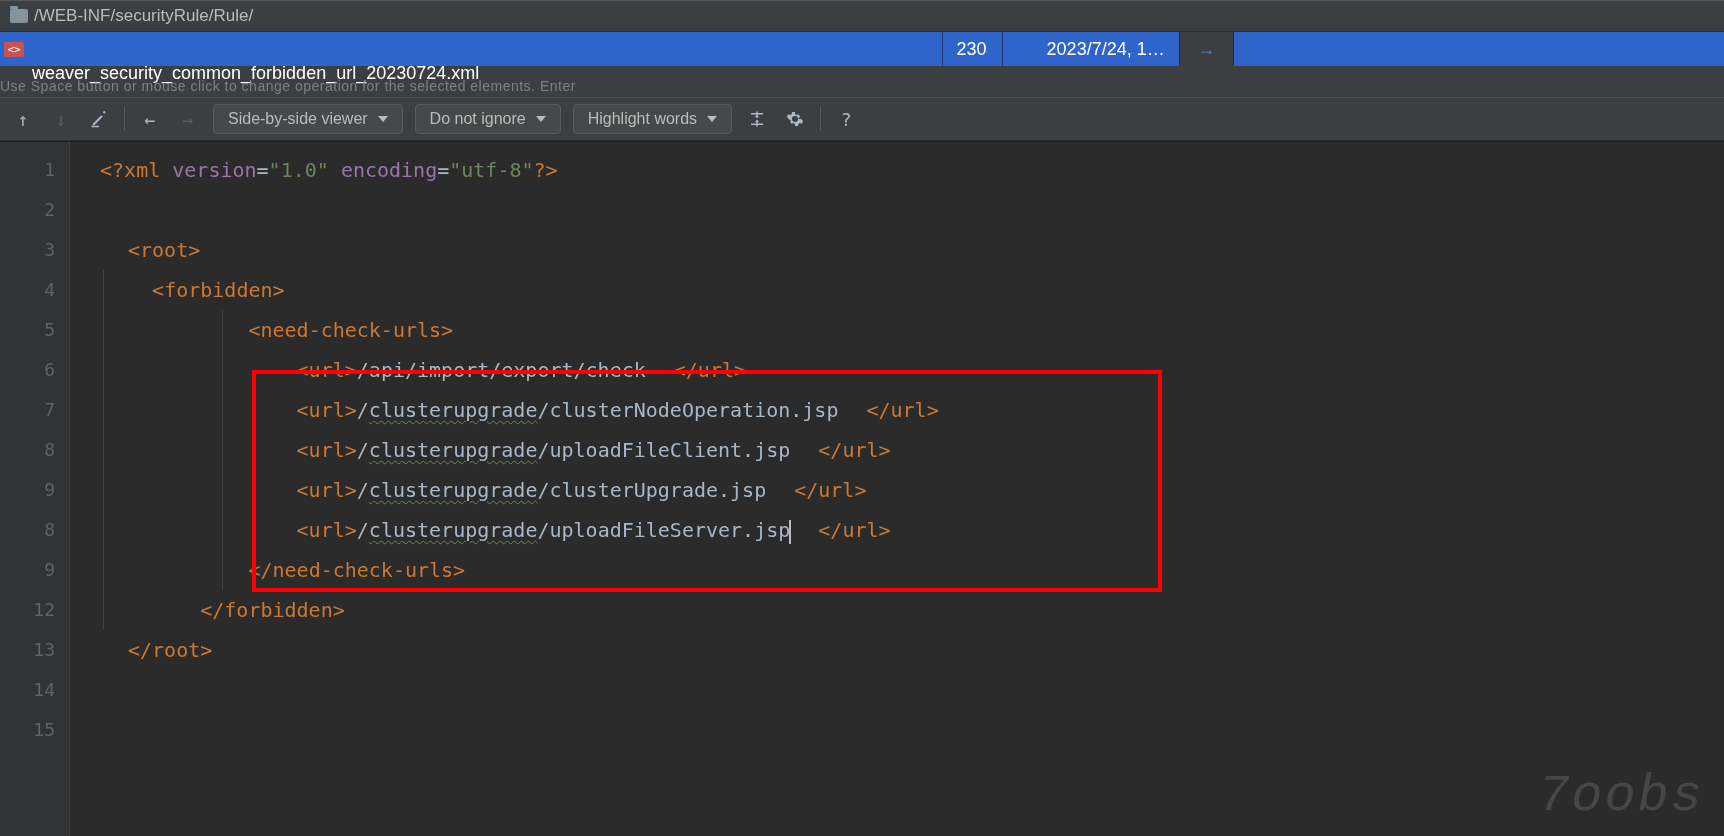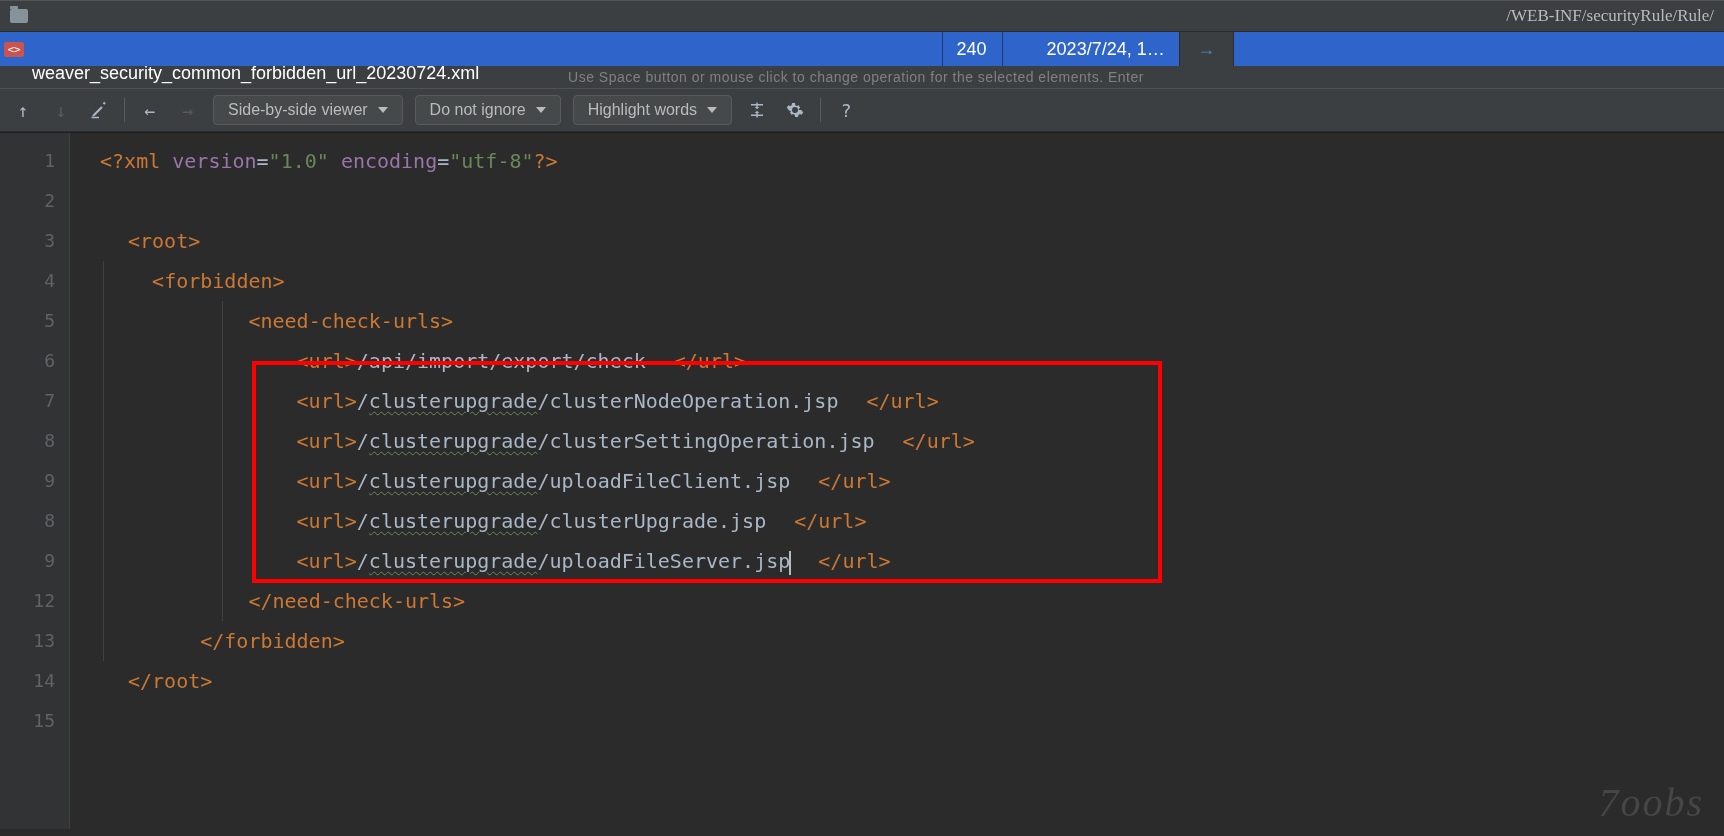--- a/index.html
+++ b/index.html
@@ -12,27 +12,26 @@
   height: 836px;
   overflow: hidden;
   position: relative;
 }
 .top-area { border-bottom: 1px solid #1e1e1e; }
 .breadcrumb-bar {
   background: #3c3f41;
   padding: 5px 10px;
   display: flex;
   align-items: center;
-  gap: 16px;
+  gap: 6px;
   border-top: 1px solid #555;
   border-bottom: 1px solid #2b2b2b;
-  font-family: Liberation Serif, serif;
+  font-family: Liberation Sans, sans-serif;
   font-size: 17px;
   color: #bbb;
-  justify-content: space-between;
 }
 .breadcrumb-bar .folder-icon {
   width: 18px; height: 14px; background: #87939a; border-radius: 2px;
   position: relative;
 }
 .breadcrumb-bar .folder-icon::before {
   content: ""; position: absolute; top: -3px; left: 0; width: 8px; height: 3px;
   background: #87939a; border-radius: 1px 1px 0 0;
 }
 .file-row {
@@ -63,25 +62,25 @@
   align-items: center;
 }
 .file-row .col.date { min-width: 150px; padding-left: 44px; }
 .file-row .col.arrow {
   background: #3c3f41; color: #4a88c7; min-width: 54px;
   display: flex; justify-content: center; border-left: 1px solid #2b2b2b;
 }
 .file-row .col.empty { background: #2f65ca; min-width: 200px; border-left: 1px solid #2b2b2b; flex: 1; }
 .hint-bar {
   background: #3c3f41;
-  text-align: center;
+  text-align: left;
   font-family: -apple-system, "Segoe UI", sans-serif;
   font-size: 14px;
   color: #808080;
-  padding: 3px 12px 3px 0;
+  padding: 12px 12px 3px 0;
   letter-spacing: 0.5px;
 }
 .toolbar {
   background: #3c3f41;
   display: flex;
   align-items: center;
   gap: 12px;
   padding: 6px 10px;
   border-top: 1px solid #515151;
   border-bottom: 1px solid #2b2b2b;
@@ -159,22 +158,22 @@
   width: 2px;
   height: 24px;
   background: #bbbbbb;
   vertical-align: middle;
   margin: 0 -1px;
 }
 .watermark {
   position: absolute;
   right: 20px;
   bottom: 10px;
-  font-family: Liberation Serif, serif;
-  font-size: 40px;
+  font-family: Liberation Mono, monospace;
+  font-size: 52px;
   font-style: italic;
   color: rgba(150,150,150,0.25);
   letter-spacing: 2px;
   pointer-events: none;
 }
 </style>
 </head>
 <body>
 
 <div class="top-area">
@@ -183,21 +182,21 @@
     <span class="folder-icon"></span>
     <span>/WEB-INF/securityRule/Rule/</span>
   </div>
 
   <div class="file-row">
     <span class="file-icon">
         <span>&lt;&gt;</span>
       </span>
     <span class="fname">weaver_security_common_forbidden_url_20230724.xml</span>
     <span class="spacer"></span>
-    <span class="col">240</span>
+    <span class="col">230</span>
     <span class="col date">2023/7/24, 1…</span>
     <span class="col arrow">→</span>
     <span class="col empty"></span>
   </div>
 
   <div class="hint-bar">Use Space button or mouse click to change operation for the selected elements. Enter</div>
 
   <div class="toolbar">
     <span class="ico">↑</span>
     <span class="ico dim">↓</span>
@@ -268,21 +267,20 @@
     <div class="code-line"><span class="t-tag">&lt;root&gt;</span></div>
 
     <div class="code-line"><span class="indent-guide" style="left:3px"></span>  <span class="t-tag">&lt;forbidden&gt;</span></div>
 
     <div class="code-line"><span class="indent-guide" style="left:3px"></span><span class="indent-guide" style="left:122px"></span>          <span class="t-tag">&lt;need-check-urls&gt;</span></div>
 
     <div class="code-line"><span class="indent-guide" style="left:3px"></span><span class="indent-guide" style="left:122px"></span>              <span class="t-tag">&lt;url&gt;</span><span class="t-text">/api/import/export/check</span><span class="t-tag">&lt;/url&gt;</span></div>
 
     <div class="code-line"><span class="indent-guide" style="left:3px"></span><span class="indent-guide" style="left:122px"></span>              <span class="t-tag">&lt;url&gt;</span><span class="t-text"><span>/</span><span class="underline-wavy">clusterupgrade</span><span>/clusterNodeOperation.jsp</span></span><span class="t-tag">&lt;/url&gt;</span></div>
 
-    <div class="code-line"><span class="indent-guide" style="left:3px"></span><span class="indent-guide" style="left:122px"></span>              <span class="t-tag">&lt;url&gt;</span><span class="t-text"><span>/</span><span class="underline-wavy">clusterupgrade</span><span>/clusterSettingOperation.jsp</span></span><span class="t-tag">&lt;/url&gt;</span></div>
 
     <div class="code-line"><span class="indent-guide" style="left:3px"></span><span class="indent-guide" style="left:122px"></span>              <span class="t-tag">&lt;url&gt;</span><span class="t-text"><span>/</span><span class="underline-wavy">clusterupgrade</span><span>/uploadFileClient.jsp</span></span><span class="t-tag">&lt;/url&gt;</span></div>
 
     <div class="code-line"><span class="indent-guide" style="left:3px"></span><span class="indent-guide" style="left:122px"></span>              <span class="t-tag">&lt;url&gt;</span><span class="t-text"><span>/</span><span class="underline-wavy">clusterupgrade</span><span>/clusterUpgrade.jsp</span></span><span class="t-tag">&lt;/url&gt;</span></div>
 
     <div class="code-line"><span class="indent-guide" style="left:3px"></span><span class="indent-guide" style="left:122px"></span>              <span class="t-tag">&lt;url&gt;</span><span class="t-text"><span>/</span><span class="underline-wavy">clusterupgrade</span><span>/uploadFileServer.jsp</span></span><span class="cursor-caret"></span><span class="t-tag">&lt;/url&gt;</span></div>
 
     <div class="code-line"><span class="indent-guide" style="left:3px"></span><span class="indent-guide" style="left:122px"></span>          <span class="t-tag">&lt;/need-check-urls&gt;</span></div>
 
     <div class="code-line"><span class="indent-guide" style="left:3px"></span>      <span class="t-tag">&lt;/forbidden&gt;</span></div>

